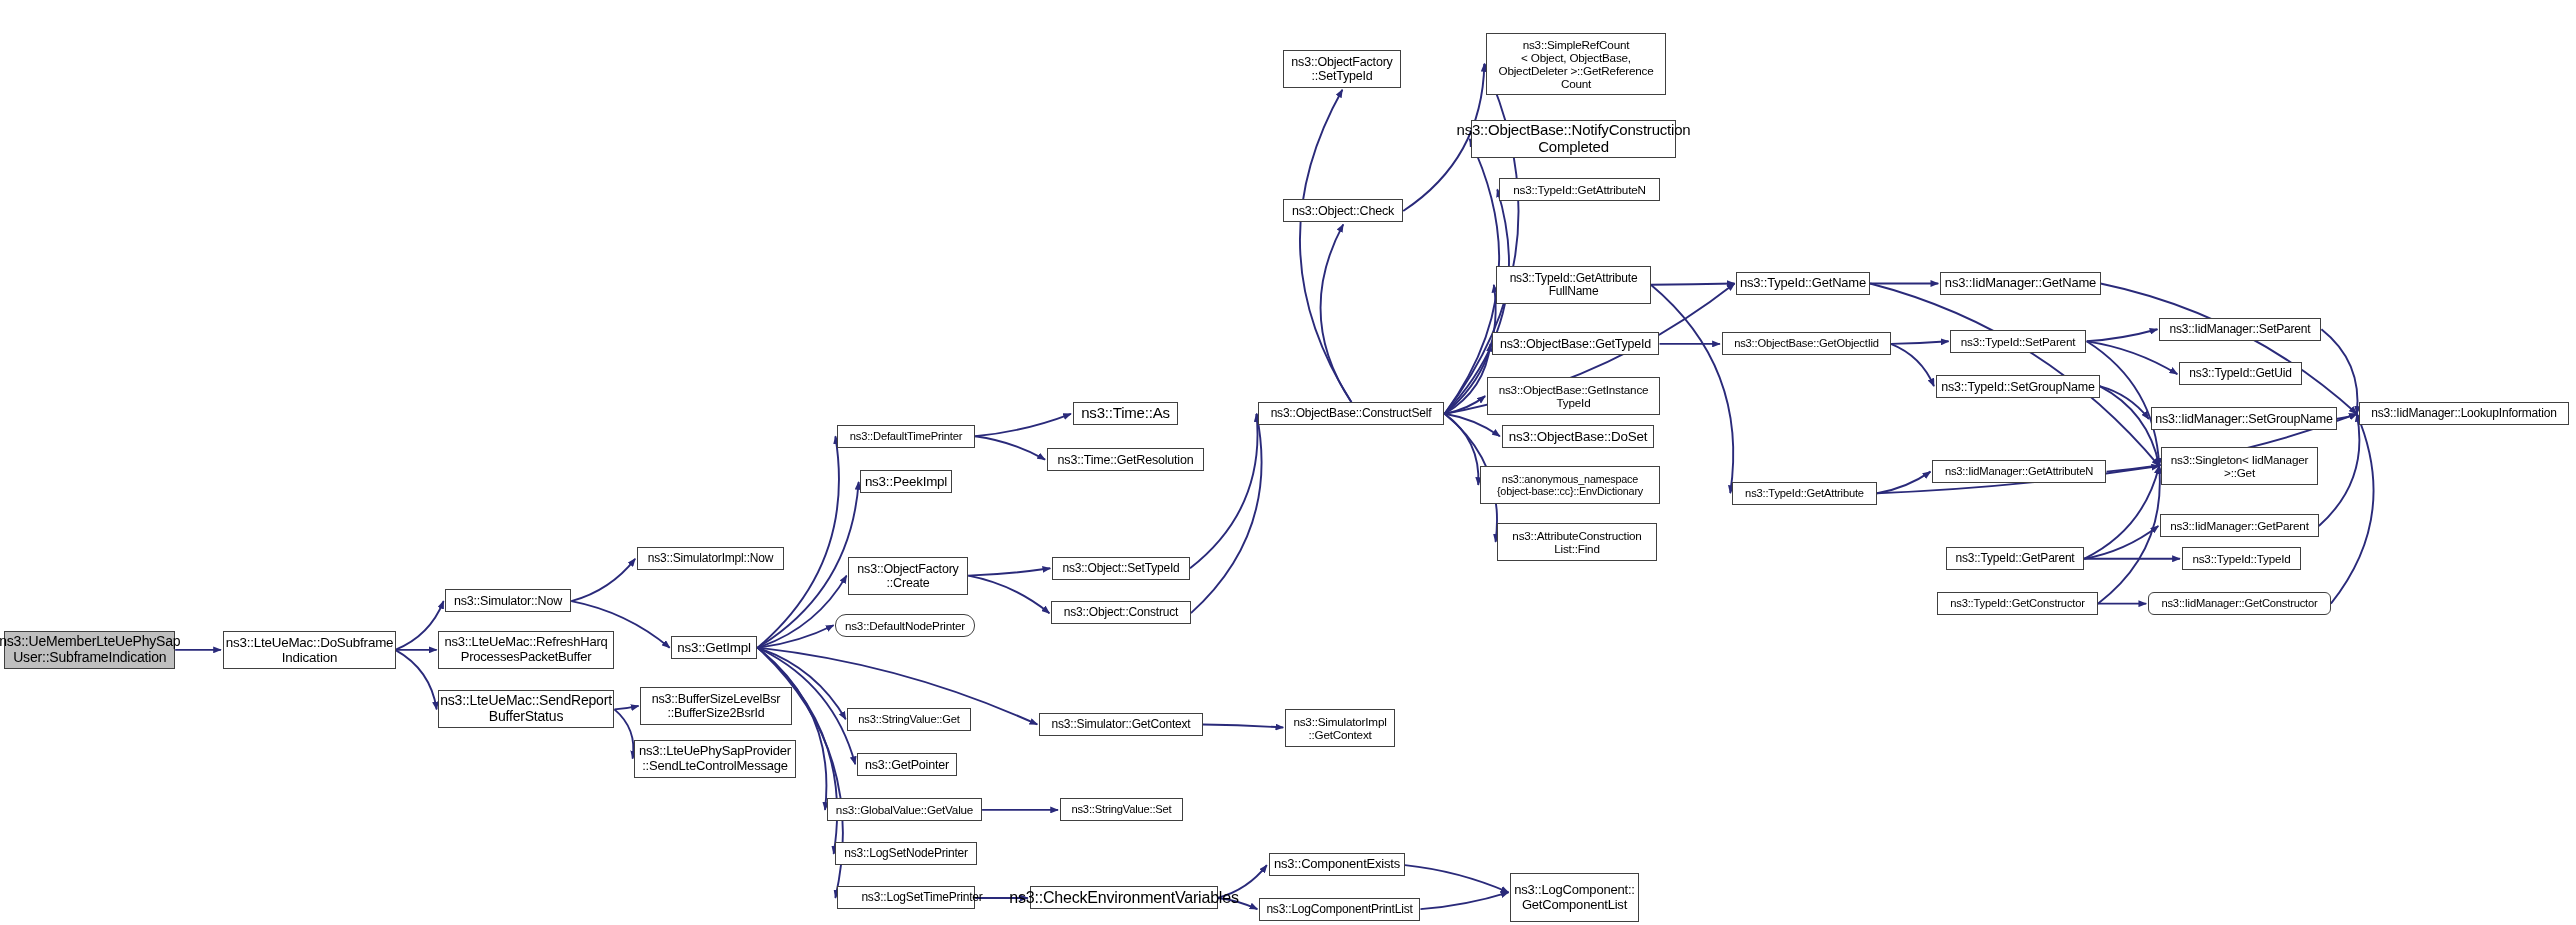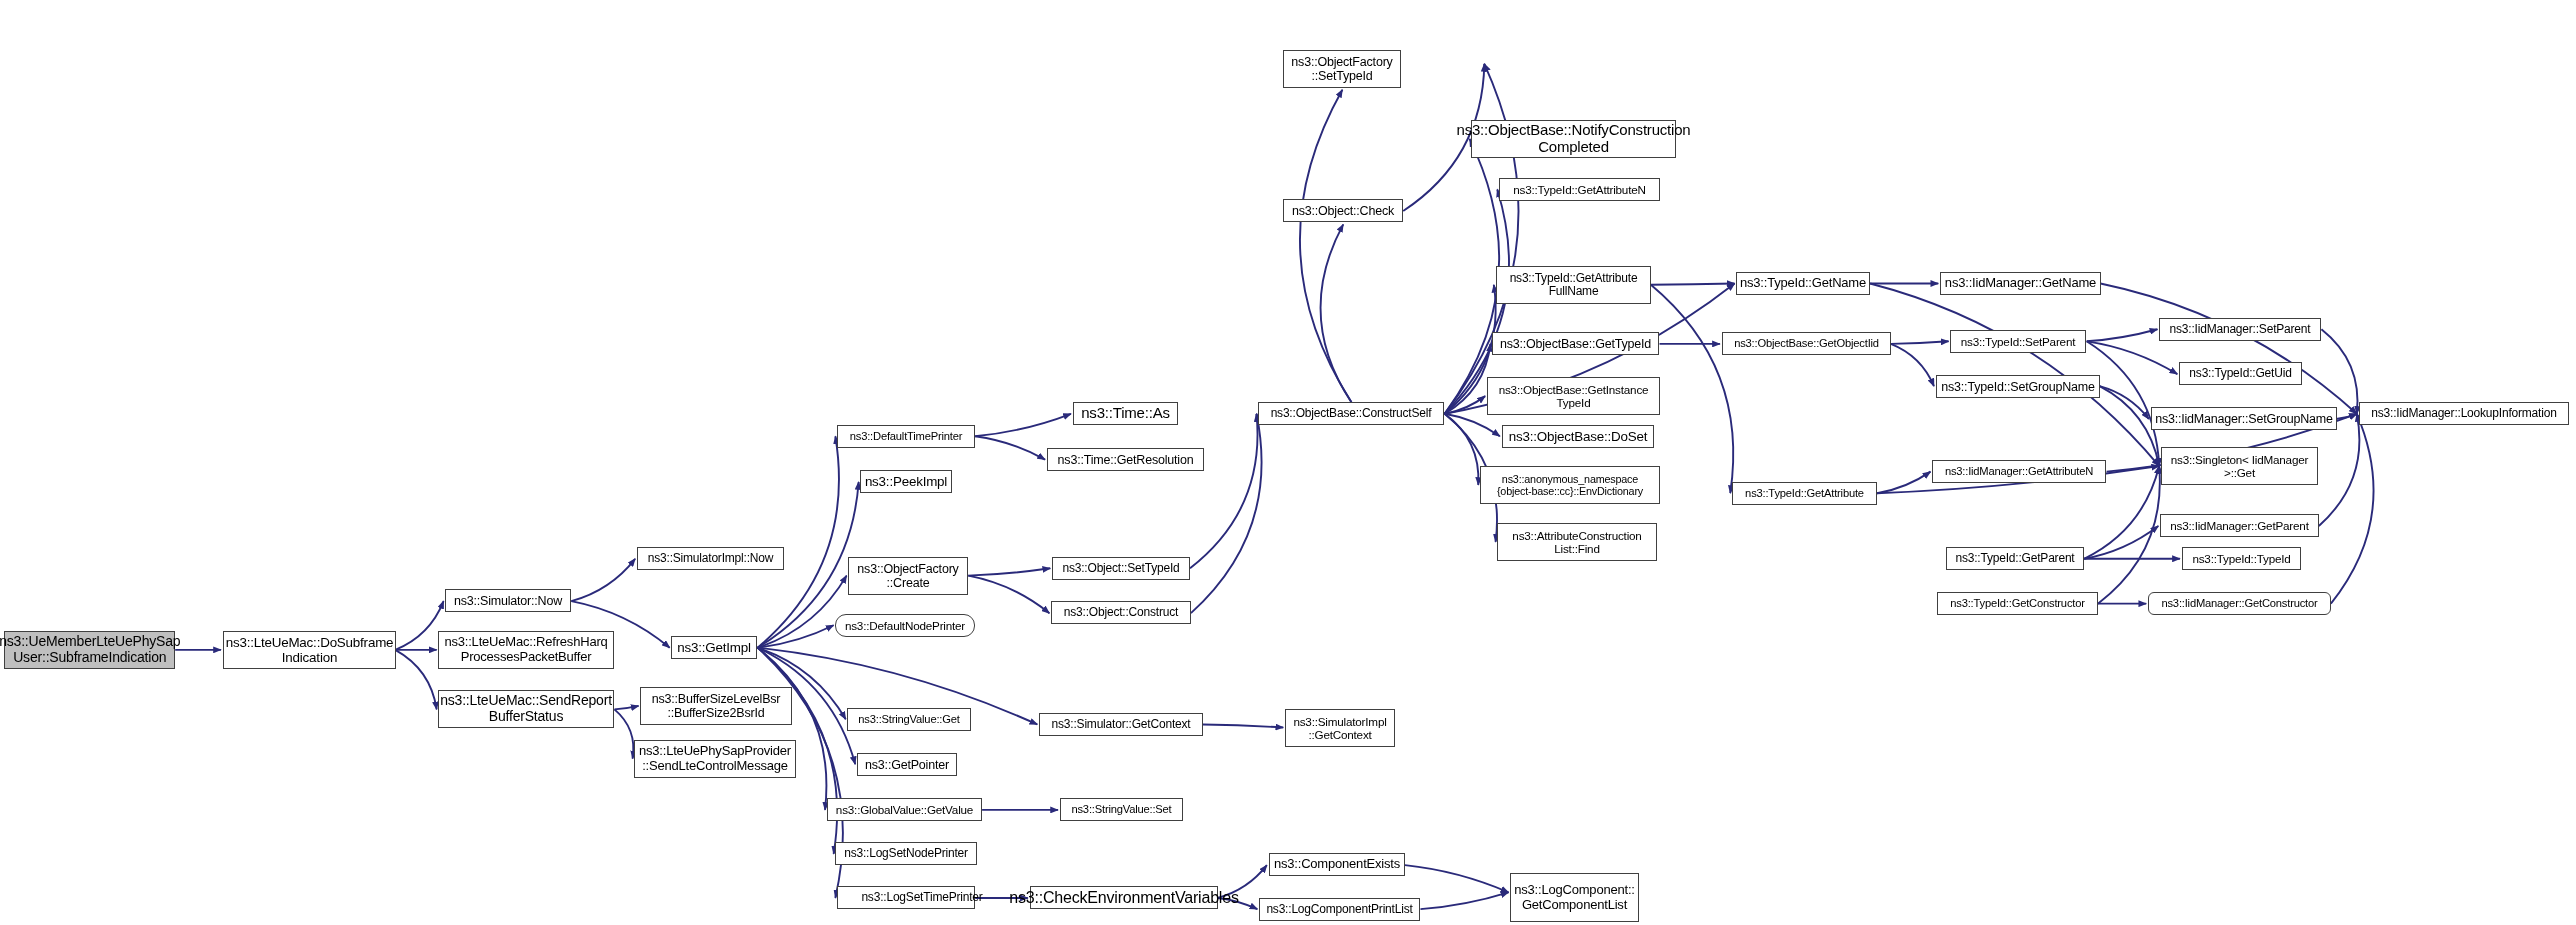--- a/index.html
+++ b/index.html
@@ -192,20 +192,26 @@
     <div class="node" style="left: 1258px; top: 402px; width: 186px; height: 23px; font-size: 12px;">
       <span>ns3::ObjectBase::ConstructSelf</span>
     </div>
     <div class="node" style="left: 1283px; top: 50px; width: 118px; height: 38px; font-size: 12.5px;">
       <span>ns3::ObjectFactory
 ::SetTypeId</span>
     </div>
     <div class="node" style="left: 1283px; top: 199px; width: 120px; height: 23px; font-size: 12.5px;">
       <span>ns3::Object::Check</span>
     </div>
+    <div class="node" style="left: 1486px; top: 33px; width: 180px; height: 62px; font-size: 11.7px;">
+      <span>ns3::SimpleRefCount
+&lt; Object, ObjectBase,
+ ObjectDeleter &gt;::GetReference
+Count</span>
+    </div>
     <div class="node" style="left: 1471px; top: 120px; width: 205px; height: 38px; font-size: 15px;">
       <span>ns3::ObjectBase::NotifyConstruction
 Completed</span>
     </div>
     <div class="node" style="left: 1499px; top: 178px; width: 161px; height: 23px; font-size: 11.7px;">
       <span>ns3::TypeId::GetAttributeN</span>
     </div>
     <div class="node" style="left: 1496px; top: 266px; width: 155px; height: 38px; font-size: 12px;">
       <span>ns3::TypeId::GetAttribute
 FullName</span>

